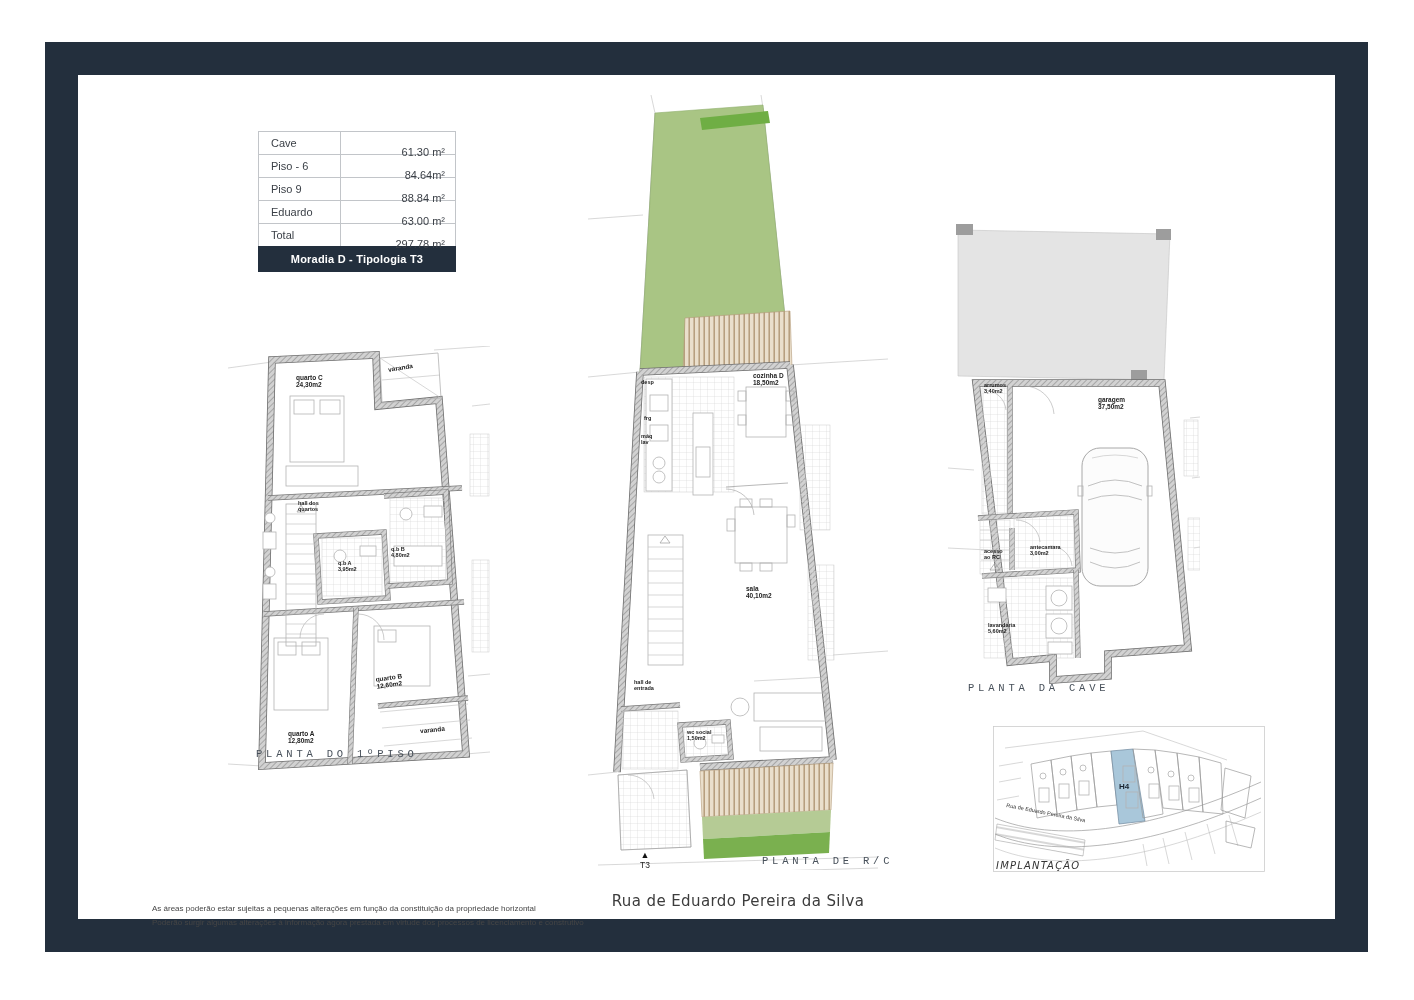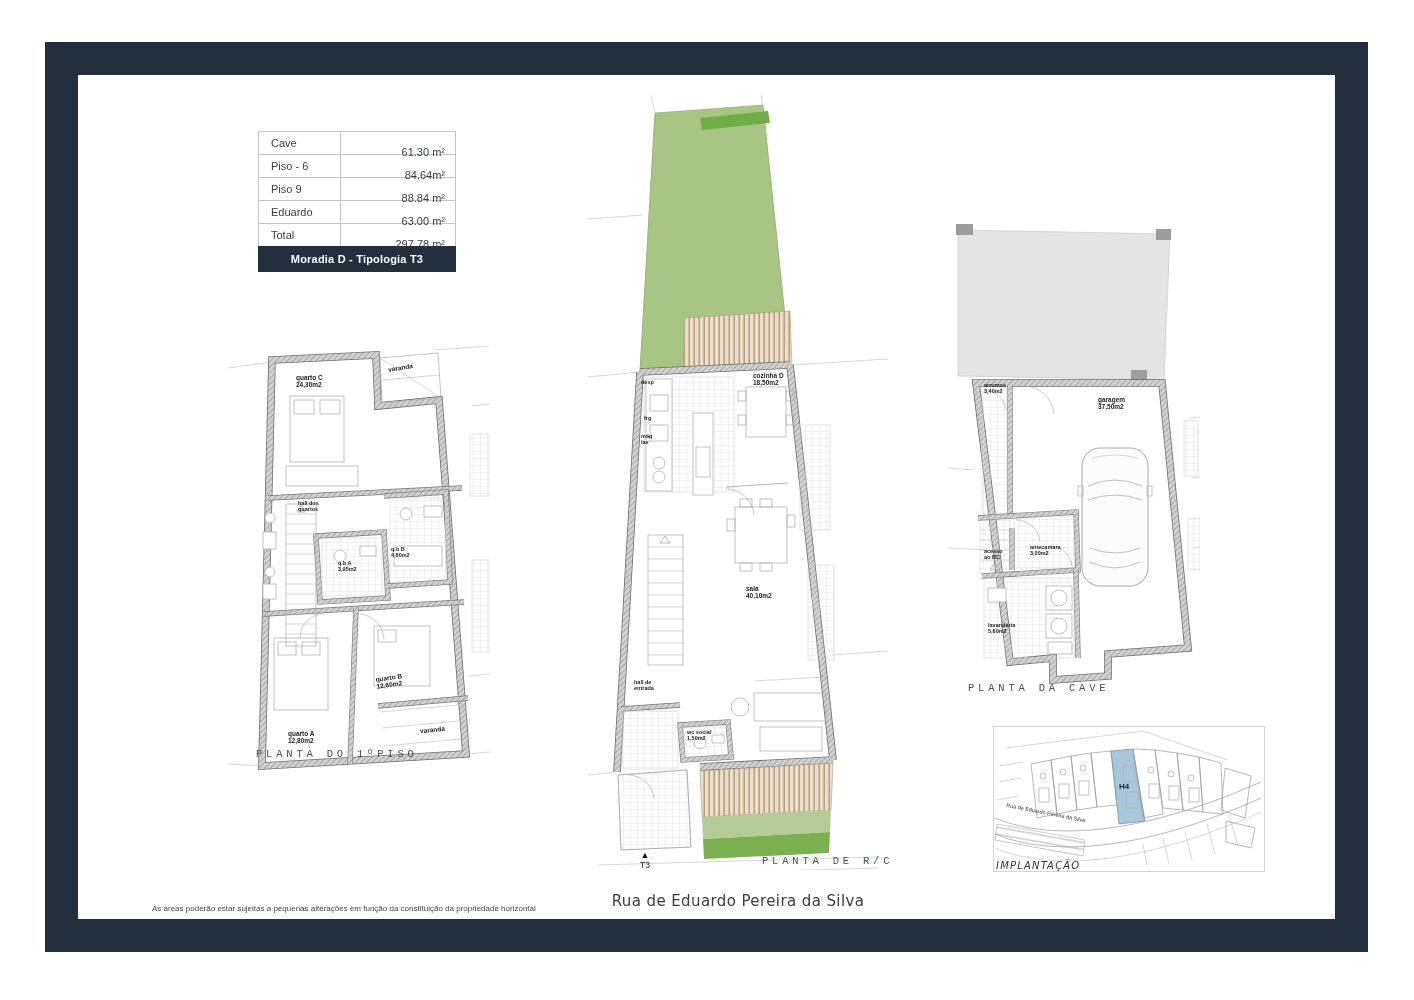--- a/index.html
+++ b/index.html
@@ -453,13 +453,14 @@
       <path class="faint" d="M6,40 L30,36 M6,56 L28,52 M4,74 L26,70"></path>
     </g>
   </svg>
   <div class="h4" style="left:126px;top:56px;">H4</div>
   <div class="roadlbl" style="left:14px;top:76px;">Rua de Eduardo Pereira da Silva</div>
 </div>
 <div class="sitetitle" style="left:996px;top:860px;font-style:italic;">IMPLANTAÇÃO</div>
 
 <div class="disclaimer">
   <div>As áreas poderão estar sujeitas a pequenas alterações em função da constituição da propriedade horizontal</div>
+  <div>Poderão surgir algumas alterações à informação agora prestada em virtude dos processos de licenciamento e construtivo</div>
 </div>
 
 </body></html>

